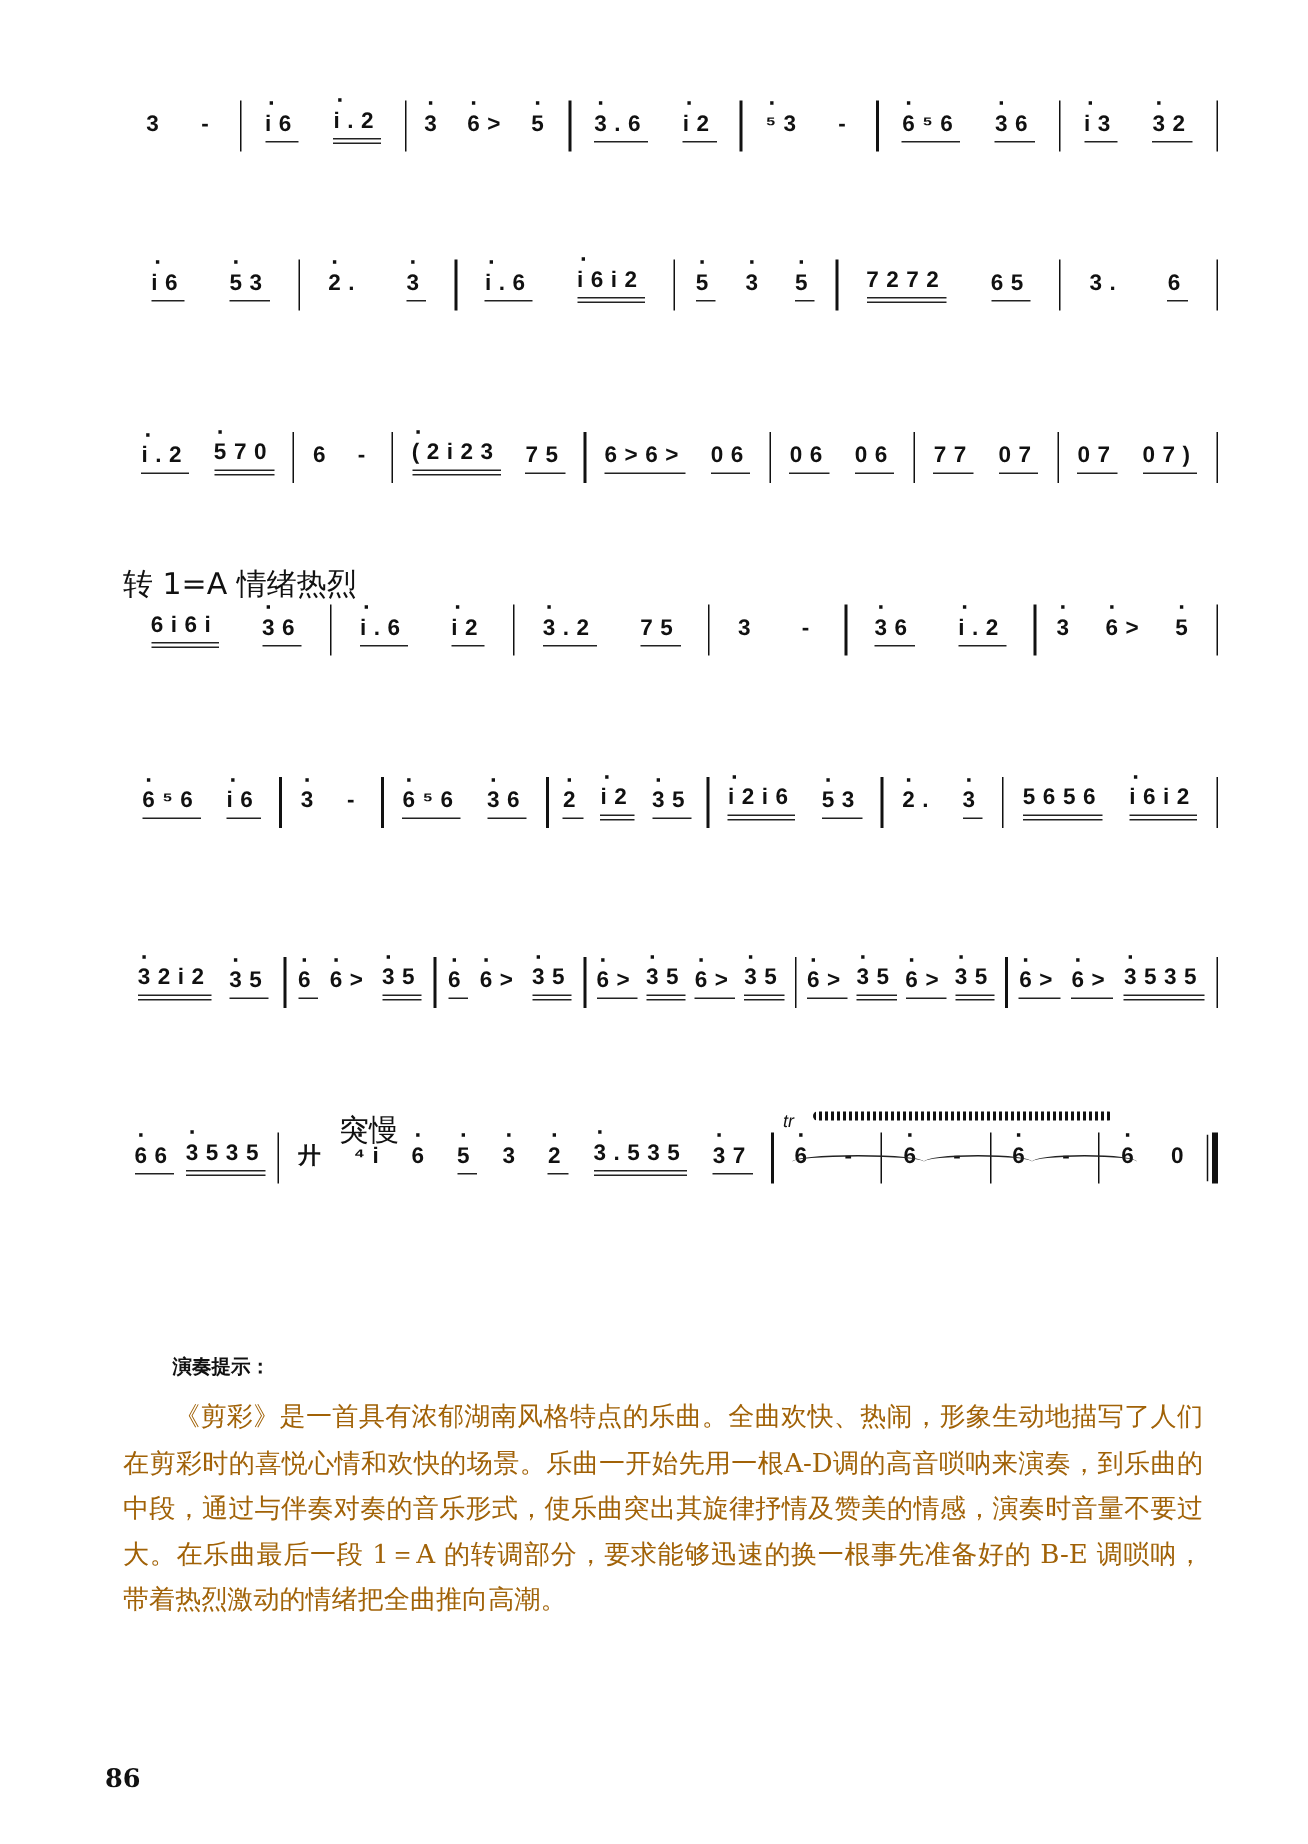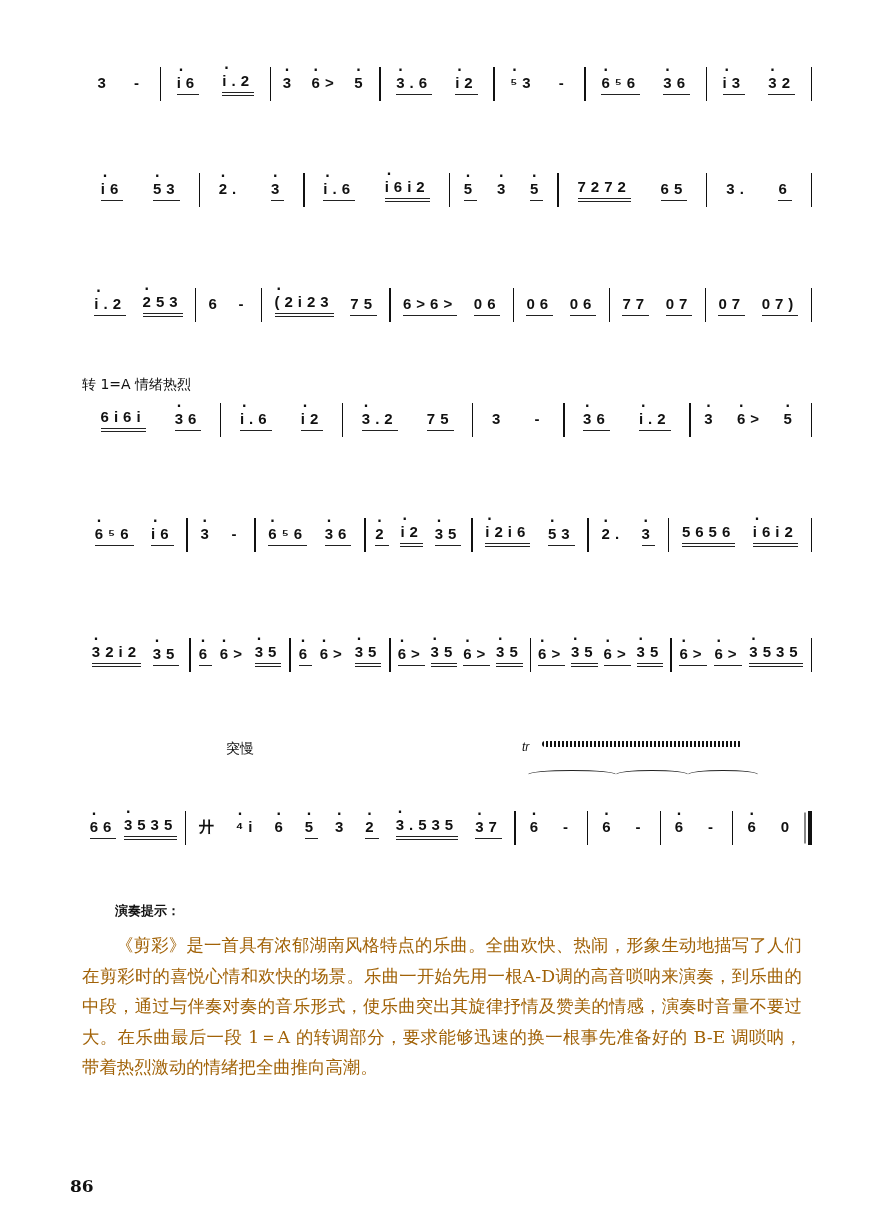--- a/index.html
+++ b/index.html
@@ -23,21 +23,21 @@
     font-weight: bold; font-size: 15px; letter-spacing: 5px; white-space: pre;
     border-bottom: 1.5px solid #222; padding-bottom: 2px;
     position: relative; line-height: 18px;
   }
   .note.plain { border-bottom: none; }
   .note.dbl { border-bottom: 4px double #222; }
   .hi-dot::before {
     content: "·"; position: absolute; top: -13px; left: 2px; font-size: 16px;
   }
   .label {
-    position: absolute; font-size: 14px; color: #111;
+    position: absolute; font-size: 20px; color: #111;
     font-family: "DejaVu Sans", sans-serif;
   }
   .section-title {
     position: absolute; left: 115px; top: 902px; font-size: 13px; font-weight: bold;
     font-family: "DejaVu Serif", serif;
   }
   .para {
     position: absolute; left: 82px; top: 930px; width: 720px;
     font-family: "DejaVu Serif", serif; font-size: 17.4px; line-height: 30.5px;
     text-align: justify; text-indent: 34px; color: #a16207;
@@ -131,21 +131,21 @@
   <div class="measure">
     <span class="note plain">3.</span>
     <span class="note">6</span>
   </div>
     <div class="bar"></div>
 </div>
 
 <div class="staff" style="top:285px;">
   <div class="measure">
     <span class="note hi-dot">i.2</span>
-    <span class="note dbl hi-dot">253</span>
+    <span class="note dbl hi-dot">570</span>
   </div>
     <div class="bar"></div>
   <div class="measure">
     <span class="note plain">6</span>
     <span class="note plain">-</span>
   </div>
     <div class="bar"></div>
   <div class="measure">
     <span class="note dbl hi-dot">(2i23</span>
     <span class="note">75</span>
@@ -283,21 +283,21 @@
     <span class="note hi-dot">6&gt;</span>
     <span class="note hi-dot">6&gt;</span>
     <span class="note dbl hi-dot">3535</span>
   </div>
     <div class="bar"></div>
 </div>
 
 <div class="label" style="left:226px; top:740px;">突慢</div>
 <div class="trill">tr</div>
 <div class="trill-wave"></div>
-<div class="staff" style="top:808px;">
+<div class="staff" style="top:752px;">
   <div class="measure" style="flex:0 0 95px;">
     <span class="note hi-dot">66</span>
     <span class="note dbl hi-dot">3535</span>
   </div>
     <div class="bar"></div>
   <div class="measure" style="flex:0 0 320px;">
     <span class="note plain">廾</span>
     <span class="note plain hi-dot">⁴i</span>
     <span class="note plain hi-dot">6</span>
     <span class="note hi-dot">5</span>

